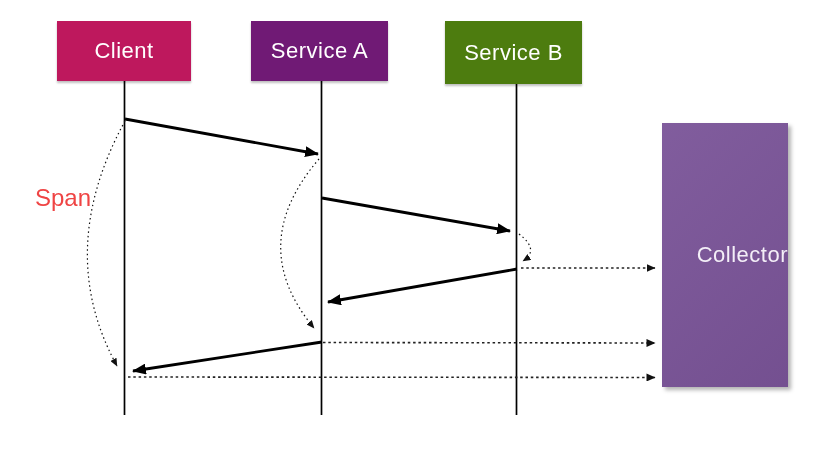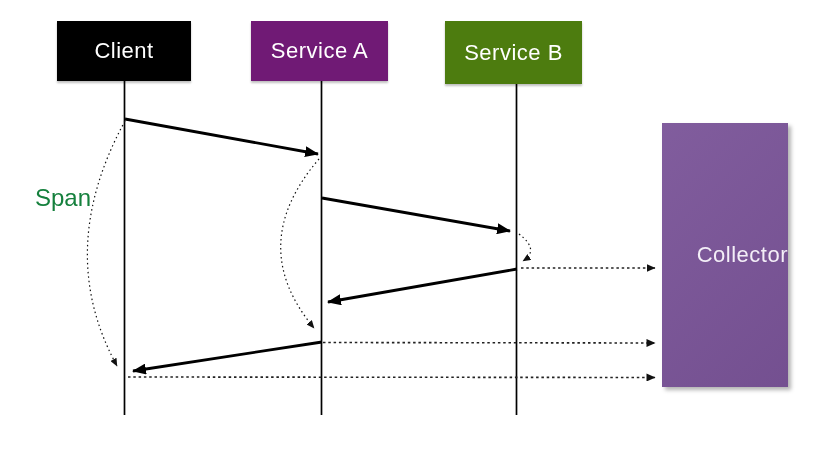--- a/index.html
+++ b/index.html
@@ -23,21 +23,21 @@
   #service-b-box{left:445px;top:21px;width:137px;height:63px;}
   #collector-box{
     position:absolute;left:662px;top:123px;width:126px;height:264px;
     display:flex;align-items:center;justify-content:flex-end;
     color:#f3eef7;font-size:22px;letter-spacing:0.5px;
     box-shadow:3px 3px 4px rgba(0,0,0,0.30);
     background-image:linear-gradient(135deg, rgba(255,255,255,0.05), rgba(0,0,0,0.05));
   }
   #span-label{
     position:absolute;left:35px;top:184px;
-    font-size:24px;color:#15803d;
+    font-size:24px;color:#ef4444;
   }
   #wires{position:absolute;left:0;top:0;}
 </style>
 </head>
 <body>
 
 <div id="stage">
 
   <svg id="wires" width="831" height="450" viewBox="0 0 831 450">
     <defs>
@@ -63,21 +63,21 @@
 
     <path d="M125,121 Q54,251 117,366" fill="none" stroke="#111" stroke-width="1.2" stroke-dasharray="1.5,3" marker-end="url(#mh-span)"></path>
     <path d="M319,159 Q245,245 314,328" fill="none" stroke="#111" stroke-width="1.2" stroke-dasharray="1.5,3" marker-end="url(#mh-span)"></path>
     <path d="M519,234 Q540,250 523,261" fill="none" stroke="#111" stroke-width="1.2" stroke-dasharray="1.5,3" marker-end="url(#mh-span)"></path>
 
     <line x1="521" y1="268" x2="655" y2="268" stroke="#222" stroke-width="1.6" stroke-dasharray="2.5,2.8" marker-end="url(#mh-dot)"></line>
     <line x1="323" y1="342.5" x2="655" y2="343" stroke="#222" stroke-width="1.6" stroke-dasharray="2.5,2.8" marker-end="url(#mh-dot)"></line>
     <line x1="128" y1="377" x2="655" y2="377.5" stroke="#222" stroke-width="1.6" stroke-dasharray="2.5,2.8" marker-end="url(#mh-dot)"></line>
   </svg>
 
-  <div id="client-box" class="actor-box" style="background-color: #000000;">
+  <div id="client-box" class="actor-box" style="background-color: #be185d;">
     <span>Client</span>
   </div>
 
   <div id="service-a-box" class="actor-box" style="background-color: #701a75; justify-content: center;">
     <span>Service A</span>
   </div>
 
   <div id="service-b-box" class="actor-box" style="background-color: #4d7c0f;">
     <span>Service B</span>
   </div>

